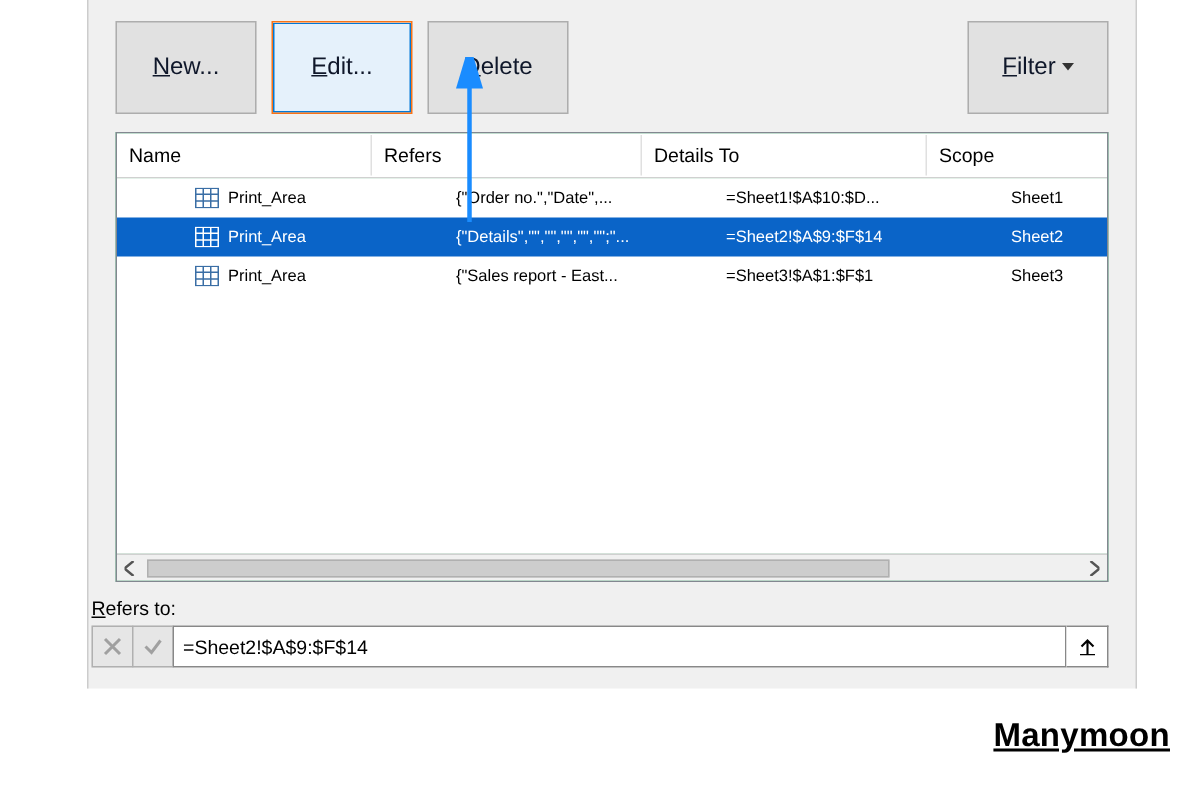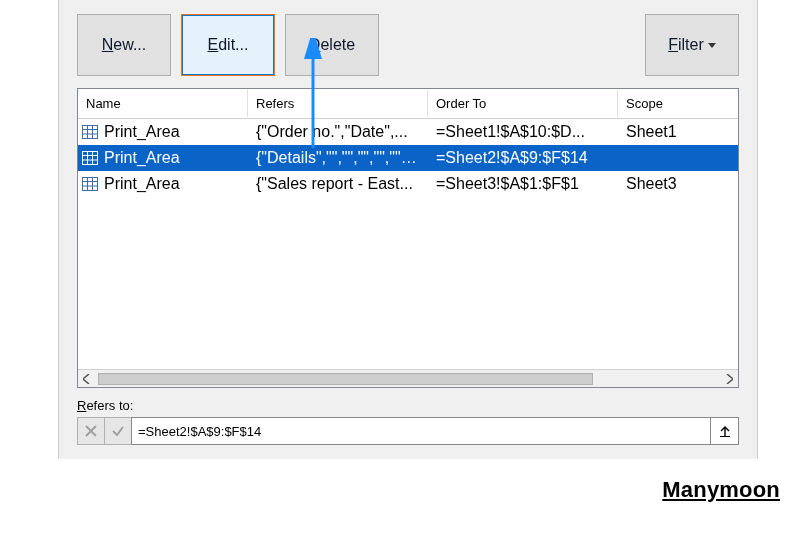--- a/index.html
+++ b/index.html
@@ -78,22 +78,23 @@
     color: #000;
   }
   .listhead div:last-child { border-right: none; }
   .rows {
     height: 250px;
     overflow: hidden;
     background: #fff;
   }
   .row {
     height: 26px;
-    font-size: 16px;
+    font-size: 11px;
     cursor: pointer;
+    padding-left: 48px;
   }
   .row > div {
     padding: 0 8px;
     white-space: nowrap;
     overflow: hidden;
     text-overflow: ellipsis;
   }
   .row .nm {
     display: flex;
     align-items: center;
@@ -124,21 +125,21 @@
   }
   .sc-thumb {
     flex: 0 0 75%;
     height: 12px;
     background: #cdcdcd;
     border: 1px solid #b0b0b0;
     margin-left: 2px;
   }
   .sc-space { flex: 1; }
   .refers-section {
-    padding: 4px 18px 14px 18px;
+    padding: 4px 18px 14px 2px;
   }
   .refers-label { display:block; margin-bottom:4px; }
   .refers-row {
     display: flex;
     align-items: stretch;
     gap: 0;
   }
   .ref-iconbtn {
     width: 28px; height: 28px;
     border: 1px solid #b0b0b0;
@@ -188,21 +189,21 @@
     <button class="btn focus"><u>E</u><span>dit...</span></button>
     <button class="btn"><u>D</u><span>elete</span></button>
     <div class="spacer"></div>
     <button class="btn"><u>F</u><span>ilter</span><span class="dropdown-caret"></span></button>
   </div>
 
   <div class="listpanel">
     <div class="listhead">
       <div>Name</div>
       <div>Refers</div>
-      <div>Order To</div>
+      <div>Details To</div>
       <div>Scope</div>
     </div>
     <div class="rows" id="rows">
         <div class="row">
           <div class="nm">
             <span class="tbl-icon">
               <svg width="16" height="14" viewBox="0 0 16 14">
     <rect x="0.5" y="0.5" width="15" height="13" fill="none" stroke="#3a6ea5"></rect>
     <line x1="0.5" y1="4.5" x2="15.5" y2="4.5" stroke="#3a6ea5"></line>
     <line x1="0.5" y1="9" x2="15.5" y2="9" stroke="#3a6ea5"></line>
@@ -224,20 +225,21 @@
     <line x1="0.5" y1="4.5" x2="15.5" y2="4.5" stroke="#fff"></line>
     <line x1="0.5" y1="9" x2="15.5" y2="9" stroke="#fff"></line>
     <line x1="5.5" y1="0.5" x2="5.5" y2="13.5" stroke="#fff"></line>
     <line x1="10.5" y1="0.5" x2="10.5" y2="13.5" stroke="#fff"></line>
   </svg>
             </span>
             <span>Print_Area</span>
           </div>
           <div>{"Details","","","","","";"...</div>
           <div>=Sheet2!$A$9:$F$14</div>
+          <div>Sheet2</div>
         </div>
         <div class="row">
           <div class="nm">
             <span class="tbl-icon">
               <svg width="16" height="14" viewBox="0 0 16 14">
     <rect x="0.5" y="0.5" width="15" height="13" fill="none" stroke="#3a6ea5"></rect>
     <line x1="0.5" y1="4.5" x2="15.5" y2="4.5" stroke="#3a6ea5"></line>
     <line x1="0.5" y1="9" x2="15.5" y2="9" stroke="#3a6ea5"></line>
     <line x1="5.5" y1="0.5" x2="5.5" y2="13.5" stroke="#3a6ea5"></line>
     <line x1="10.5" y1="0.5" x2="10.5" y2="13.5" stroke="#3a6ea5"></line>

